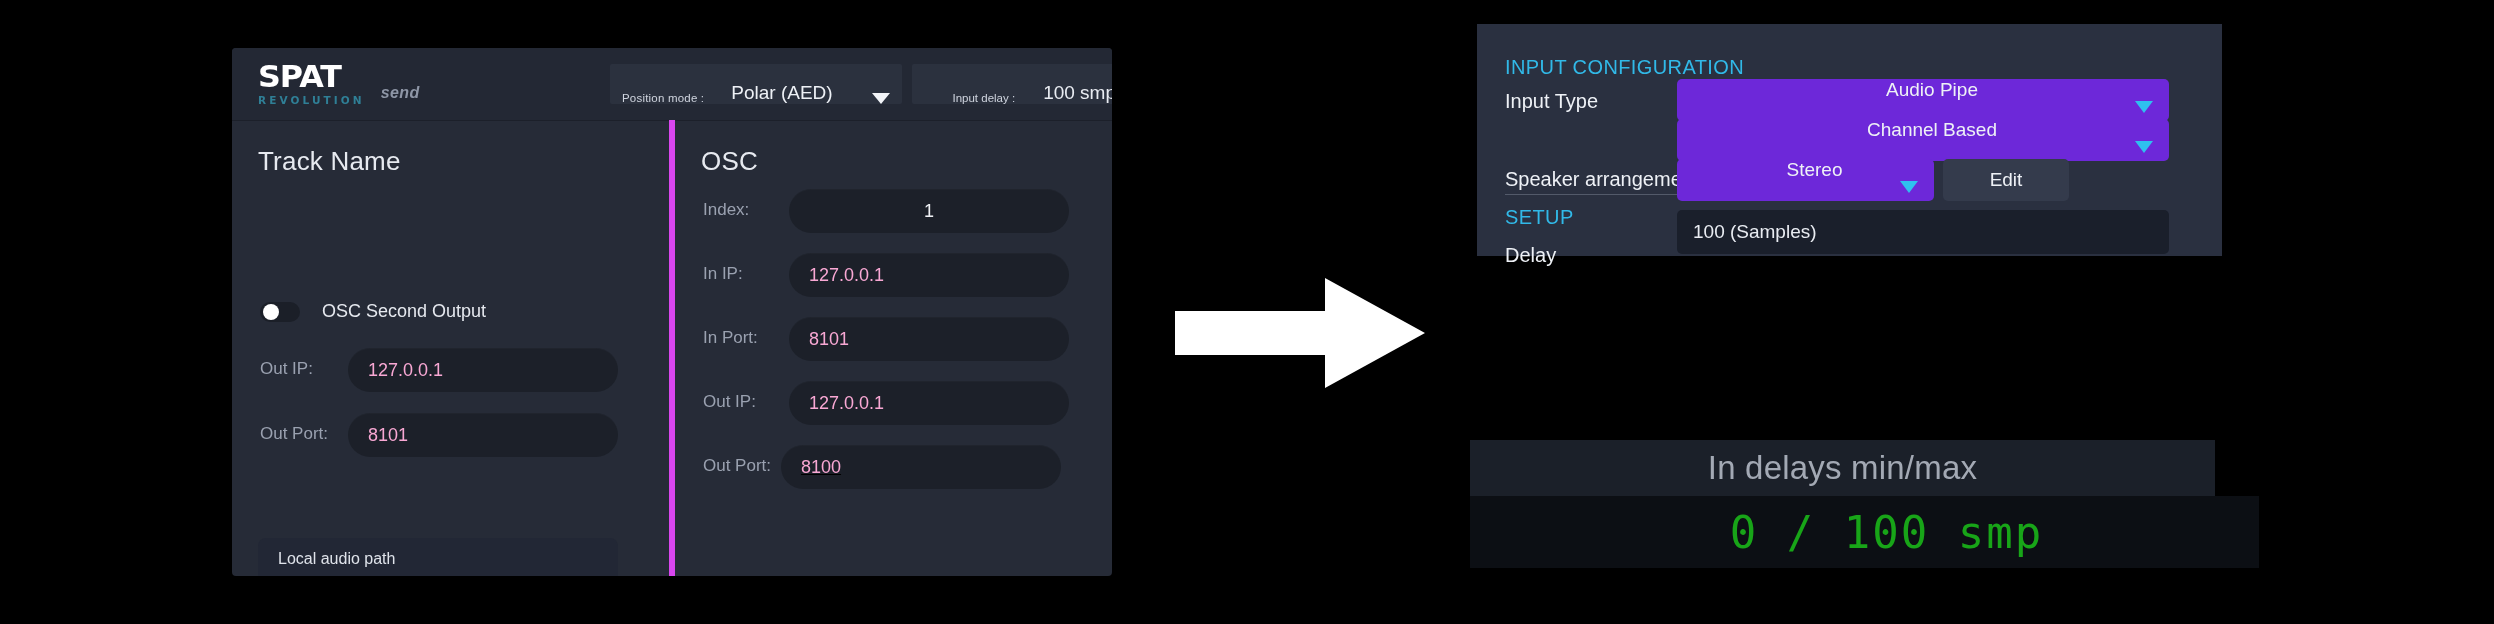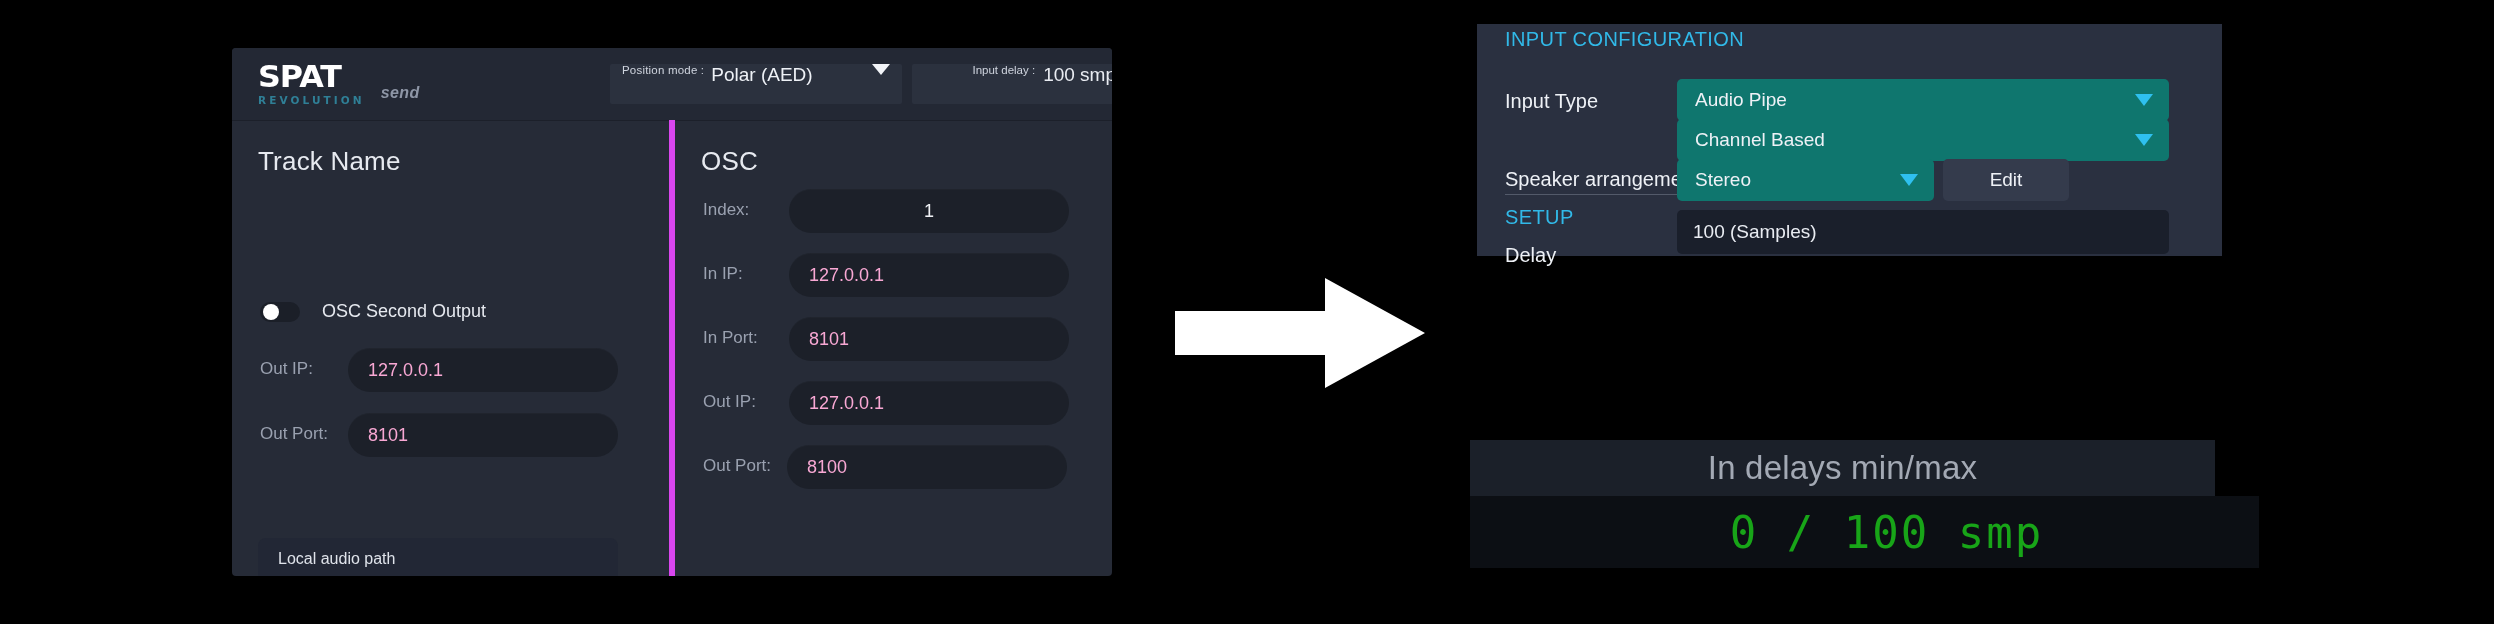--- a/index.html
+++ b/index.html
@@ -31,22 +31,22 @@
     font-family:"DejaVu Sans", sans-serif;
     font-size:10.5px;font-weight:bold;letter-spacing:3.1px;color:#2f7f96;
     margin-top:3px;
   }
   .logo-send{
     font-style:italic;font-weight:bold;font-size:16px;color:#8e96a6;
     margin-left:16px;margin-bottom:4px;letter-spacing:0.4px;
   }
 
   .hdr-field{
-    height:40px;display:flex;align-items:flex-start;
-    background:#2b313e;border-radius:2px;
+    height:40px;display:flex;align-items:flex-end;
+    background:#2b313e;border-radius:2px;gap:20px;
   }
   .posmode{position:absolute;left:378px;top:16px;width:268px;padding:0 12px;}
   .posmode-lbl{font-size:11.5px;color:#cfd4de;letter-spacing:.2px;}
   .posmode-val{font-size:19px;color:#eef1f6;margin-left:7px;}
   .caret-white{
     margin-left:auto;width:0;height:0;
     border-left:9px solid transparent;border-right:9px solid transparent;
     border-top:11px solid #f2f4f8;
   }
   .indelay{position:absolute;left:680px;top:16px;width:194px;padding:0 12px;justify-content:flex-end;}
@@ -91,22 +91,22 @@
     position:absolute;left:1477px;top:24px;width:745px;height:232px;
     background:#2a3040;
   }
   .cfg-head{position:absolute;left:28px;font-size:20px;color:#31b9e8;letter-spacing:.4px;font-weight:400;}
   .cfg-lbl{position:absolute;left:28px;font-size:20px;color:#eef1f6;}
   .cfg-lbl.underlined{
     width:263px;padding-bottom:3px;
     border-bottom:1px solid rgba(190,200,215,.28);
   }
   .cfg-select{
-    position:absolute;background:#0f766e;border-radius:5px;height:42px;
-    display:flex;align-items:center;
+    position:absolute;background:#6d28d9;border-radius:5px;height:42px;
+    display:flex;align-items:center;flex-direction:column;
   }
   .cfg-select .sv{font-size:19px;color:#eef1f6;padding-left:18px;}
   .caret-cyan{
     margin-left:auto;margin-right:16px;width:0;height:0;
     border-left:9px solid transparent;border-right:9px solid transparent;
     border-top:12px solid #2fc0ef;
   }
   .cfg-btn{
     position:absolute;background:#343b4c;border-radius:5px;height:42px;
     display:flex;align-items:center;justify-content:center;
@@ -208,35 +208,35 @@
         <div class="field-pill" style="left:114px;top:197px;width:280px;">
           <span class="pill-text dim">8101</span>
         </div>
 
         <div class="row-lbl" style="left:28px;top:272px;">Out IP:</div>
         <div class="field-pill" style="left:114px;top:261px;width:280px;">
           <span class="pill-text dim">127.0.0.1</span>
         </div>
 
         <div class="row-lbl" style="left:28px;top:336px;">Out Port:</div>
-        <div class="field-pill" style="left:112px;top:325px;width:280px;">
+        <div class="field-pill" style="left:106px;top:325px;width:280px;text-decoration:underline;">
           <span class="pill-text dim">8100</span>
         </div>
       </div>
     </div>
   </div>
 
   <div class="arrow">
     <svg viewBox="0 0 250 110" width="250" height="110" aria-hidden="true">
       <polygon points="0,33 150,33 150,0 250,55 150,110 150,77 0,77" fill="#ffffff"></polygon>
     </svg>
   </div>
 
   <div class="cfg-panel">
-    <div class="cfg-head" style="top:4px;">INPUT CONFIGURATION</div>
+    <div class="cfg-head" style="top:32px;">INPUT CONFIGURATION</div>
 
     <div class="cfg-lbl" style="top:66px;">Input Type</div>
     <div class="cfg-select" style="left:200px;top:55px;width:492px;">
       <span class="sv">Audio Pipe</span>
       <span class="caret-cyan"></span>
     </div>
 
     <div class="cfg-select" style="left:200px;top:95px;width:492px;">
       <span class="sv">Channel Based</span>
       <span class="caret-cyan"></span>

